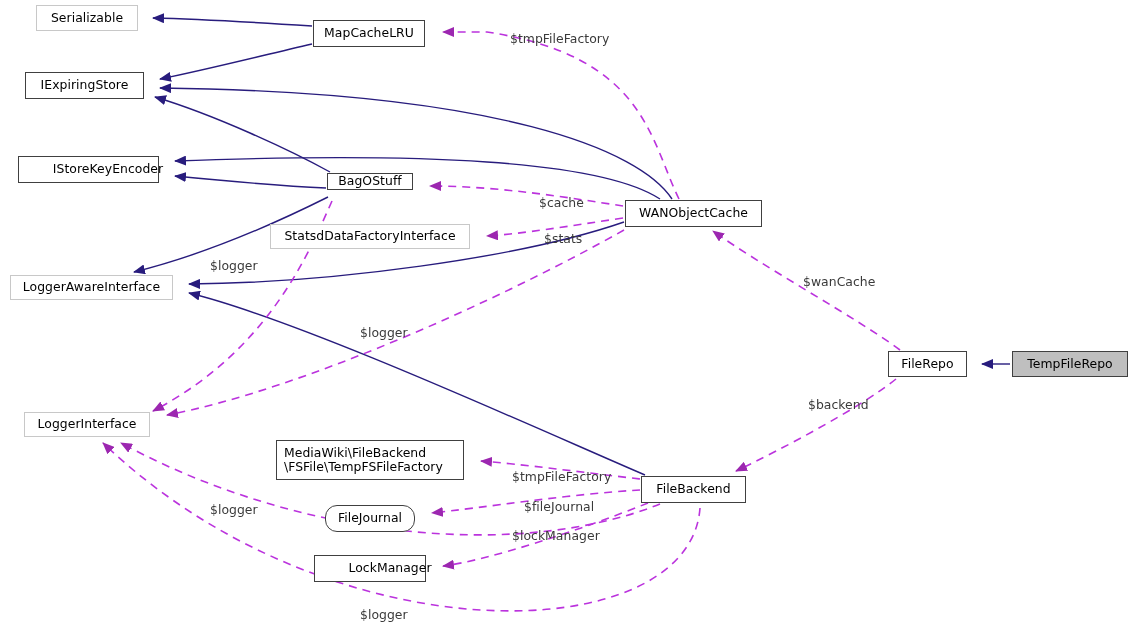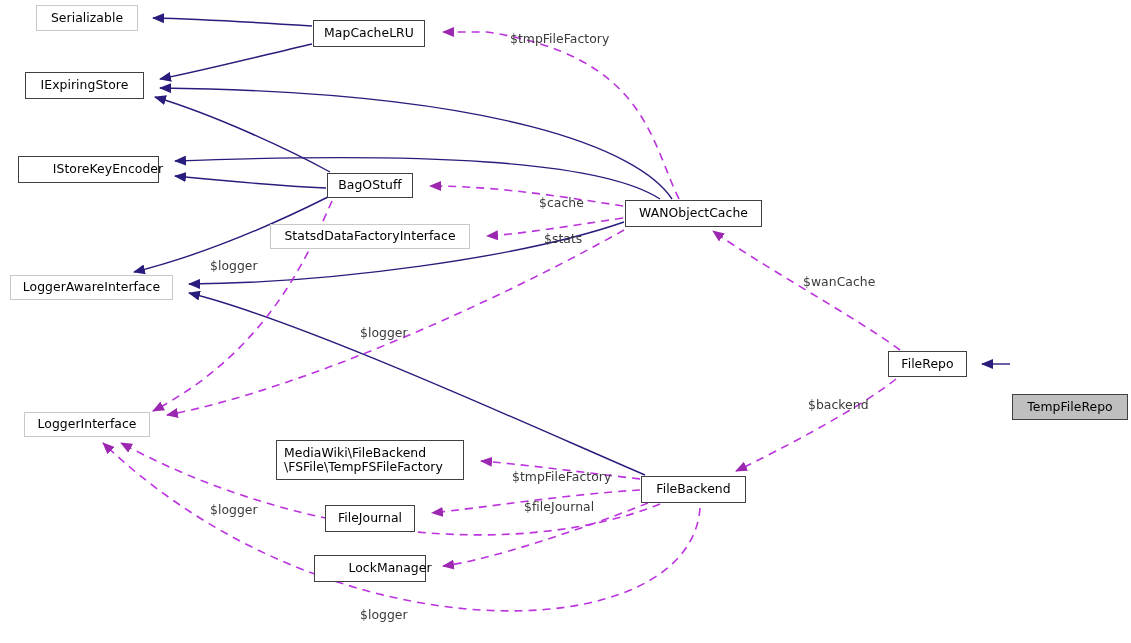--- a/index.html
+++ b/index.html
@@ -131,58 +131,58 @@
   </div>
 
   <div class="node" style="left:313px; top:20px; width:112px; height:27px;">
     <span>MapCacheLRU</span>
   </div>
 
   <div class="node" style="left:18px; top:156px; width:141px; height:27px;padding-left:39px;">
     <span>IStoreKeyEncoder</span>
   </div>
 
-  <div class="node" style="left:327px; top:173px; width:86px; height:25px;">
+  <div class="node" style="left:327px; top:173px; width:86px; height:17px;">
     <span>BagOStuff</span>
   </div>
 
   <div class="node" style="left:625px; top:200px; width:137px; height:27px;">
     <span>WANObjectCache</span>
   </div>
 
   <div class="node external" style="left:270px; top:224px; width:200px; height:25px;">
     <span>StatsdDataFactoryInterface</span>
   </div>
 
   <div class="node external" style="left:10px; top:275px; width:163px; height:25px;">
     <span>LoggerAwareInterface</span>
   </div>
 
   <div class="node" style="left:888px; top:351px; width:79px; height:26px;">
     <span>FileRepo</span>
   </div>
 
-  <div class="node highlight" style="left:1012px; top:351px; width:116px; height:26px;margin-top:43px;">
+  <div class="node highlight" style="left:1012px; top:351px; width:116px; height:26px;">
     <span>TempFileRepo</span>
   </div>
 
   <div class="node" style="left:276px; top:440px; width:188px; height:40px; justify-content:flex-start; padding-left:7px; text-align:left;">
     <span>MediaWiki\FileBackend
 \FSFile\TempFSFileFactory</span>
   </div>
 
   <div class="node external" style="left:24px; top:412px; width:126px; height:25px;">
     <span>LoggerInterface</span>
   </div>
 
   <div class="node" style="left:641px; top:476px; width:105px; height:27px;">
     <span>FileBackend</span>
   </div>
 
-  <div class="node" style="left:325px; top:505px; width:90px; height:27px;">
+  <div class="node" style="left:325px; top:505px; width:90px; height:27px;border-radius:12px;">
     <span>FileJournal</span>
   </div>
 
   <div class="node" style="left:314px; top:555px; width:112px; height:27px;padding-left:40px;">
     <span>LockManager</span>
   </div>
 
   <div class="edge-label" style="left:494px; top:16px;">
     <span>$tmpFileFactory</span>
   </div>
@@ -216,18 +216,21 @@
   </div>
 
   <div class="edge-label" style="left:508px; top:484px;">
     <span>$fileJournal</span>
   </div>
 
   <div class="edge-label" style="left:194px; top:487px;">
     <span>$logger</span>
   </div>
 
+  <div class="edge-label" style="left:496px; top:513px;">
+    <span>$lockManager</span>
+  </div>
 
   <div class="edge-label" style="left:344px; top:592px;">
     <span>$logger</span>
   </div>
 
 </div>
 
 </body></html>

